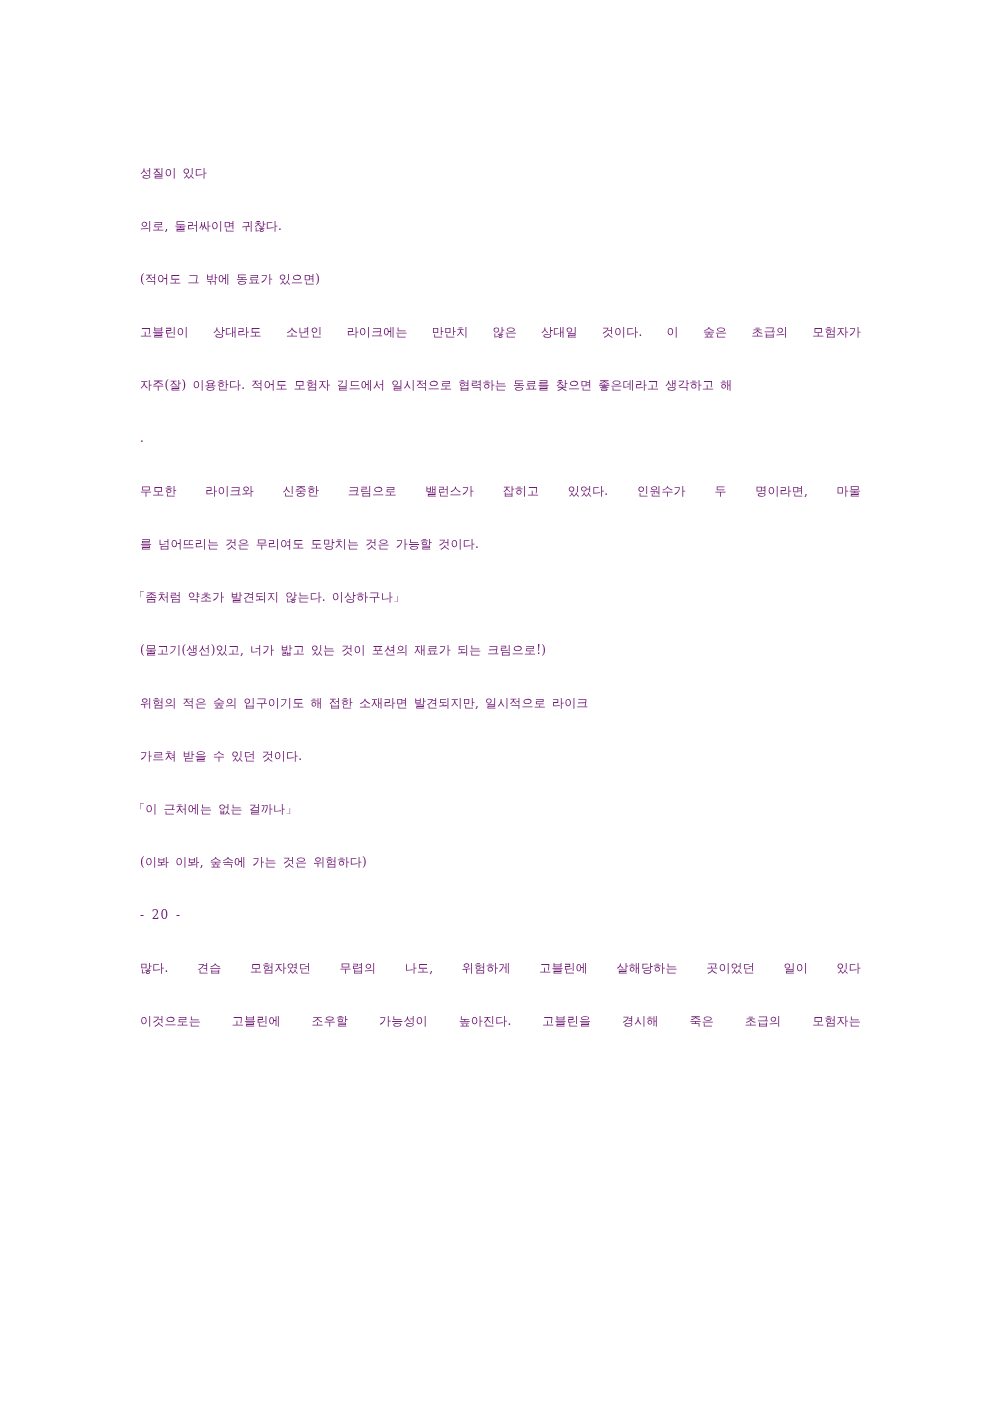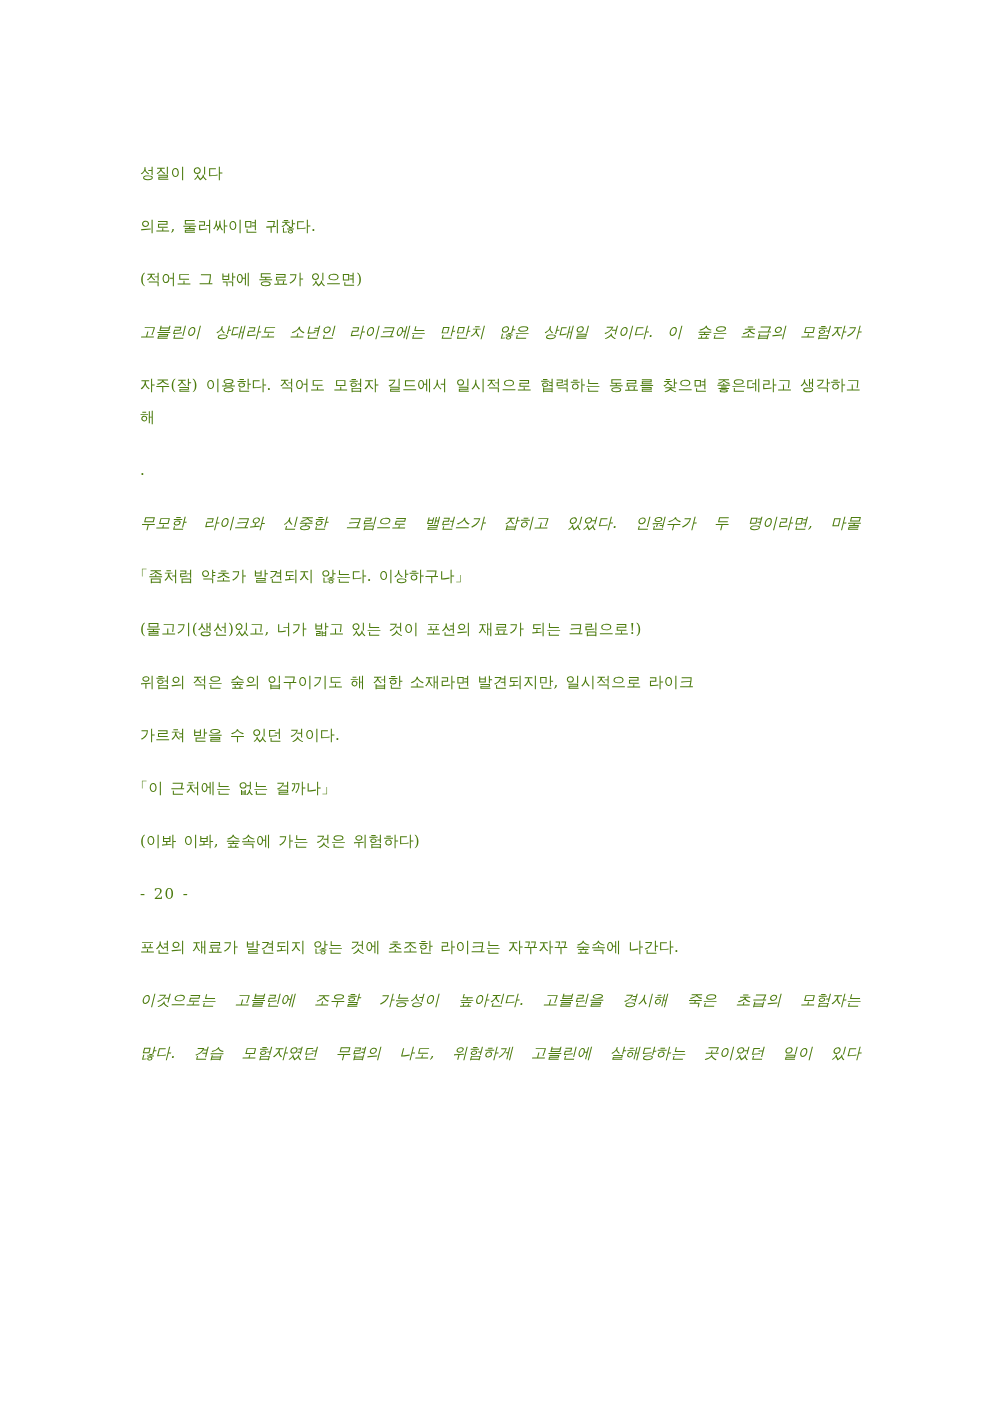--- a/index.html
+++ b/index.html
@@ -17,38 +17,37 @@
     box-sizing: border-box;
     overflow: hidden;
     font-family: "DejaVu Serif", "Liberation Serif", serif;
   }
   .page-body {
     box-sizing: border-box;
     padding: 157px 127px 0 140px;
   }
   .para {
     margin: 0 4px 21px 0;
-    font-size: 15px;
+    font-size: 12px;
     line-height: 32px;
     letter-spacing: 0.2px;
     word-spacing: 2px;
-    color: #4d7c0f;
+    color: #701a75;
     text-align: left;
   }
   
   .para.justify {
     text-align: justify;
     word-break: break-all;
   }
   
   .para.fill {
     text-align: justify;
     text-align-last: justify;
     word-break: break-all;
-    font-style: italic;
   }
   
   .para.quote {
     text-indent: -7px;
   }
   .para.page-number {
     letter-spacing: 1px;
   }
 </style>
 </head>
@@ -56,24 +55,24 @@
 
 <div class="page">
   <div class="page-body">
       <p class="para normal">성질이 있다</p>
       <p class="para normal">의로, 둘러싸이면 귀찮다.</p>
       <p class="para normal">(적어도 그 밖에 동료가 있으면)</p>
       <p class="para fill">고블린이 상대라도 소년인 라이크에는 만만치 않은 상대일 것이다. 이 숲은 초급의 모험자가</p>
       <p class="para justify">자주(잘) 이용한다. 적어도 모험자 길드에서 일시적으로 협력하는 동료를 찾으면 좋은데라고 생각하고 해</p>
       <p class="para normal">.</p>
       <p class="para fill">무모한 라이크와 신중한 크림으로 밸런스가 잡히고 있었다. 인원수가 두 명이라면, 마물</p>
+      <p class="para normal">를 넘어뜨리는 것은 무리여도 도망치는 것은 가능할 것이다.</p>
       <p class="para quote">「좀처럼 약초가 발견되지 않는다. 이상하구나」</p>
       <p class="para normal">(물고기(생선)있고, 너가 밟고 있는 것이 포션의 재료가 되는 크림으로!)</p>
       <p class="para normal">위험의 적은 숲의 입구이기도 해 접한 소재라면 발견되지만, 일시적으로 라이크</p>
       <p class="para normal">가르쳐 받을 수 있던 것이다.</p>
       <p class="para quote">「이 근처에는 없는 걸까나」</p>
       <p class="para normal">(이봐 이봐, 숲속에 가는 것은 위험하다)</p>
       <p class="para page-number">- 20 -</p>
-      <p class="para normal">포션의 재료가 발견되지 않는 것에 초조한 라이크는 자꾸자꾸 숲속에 나간다.</p>
+      <p class="para fill">많다. 견습 모험자였던 무렵의 나도, 위험하게 고블린에 살해당하는 곳이었던 일이 있다</p>
       <p class="para fill">이것으로는 고블린에 조우할 가능성이 높아진다. 고블린을 경시해 죽은 초급의 모험자는</p>
-      <p class="para fill">많다. 견습 모험자였던 무렵의 나도, 위험하게 고블린에 살해당하는 곳이었던 일이 있다</p>
     </div>
 </div>
 
 </body></html>

